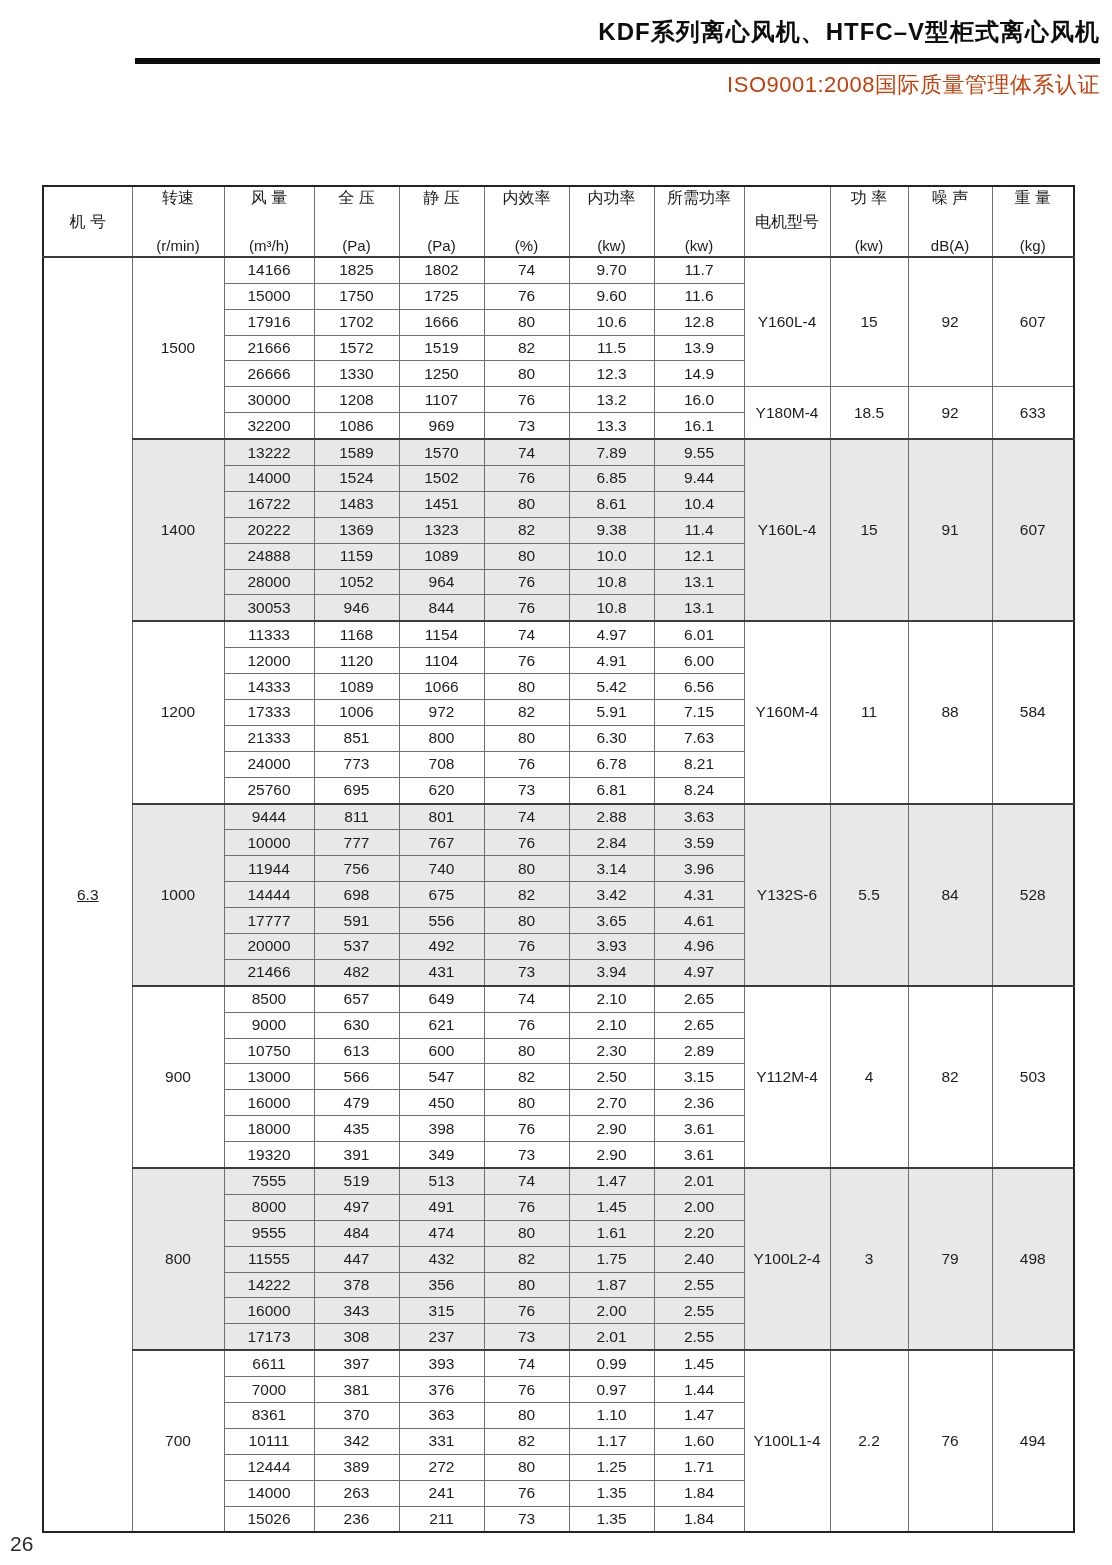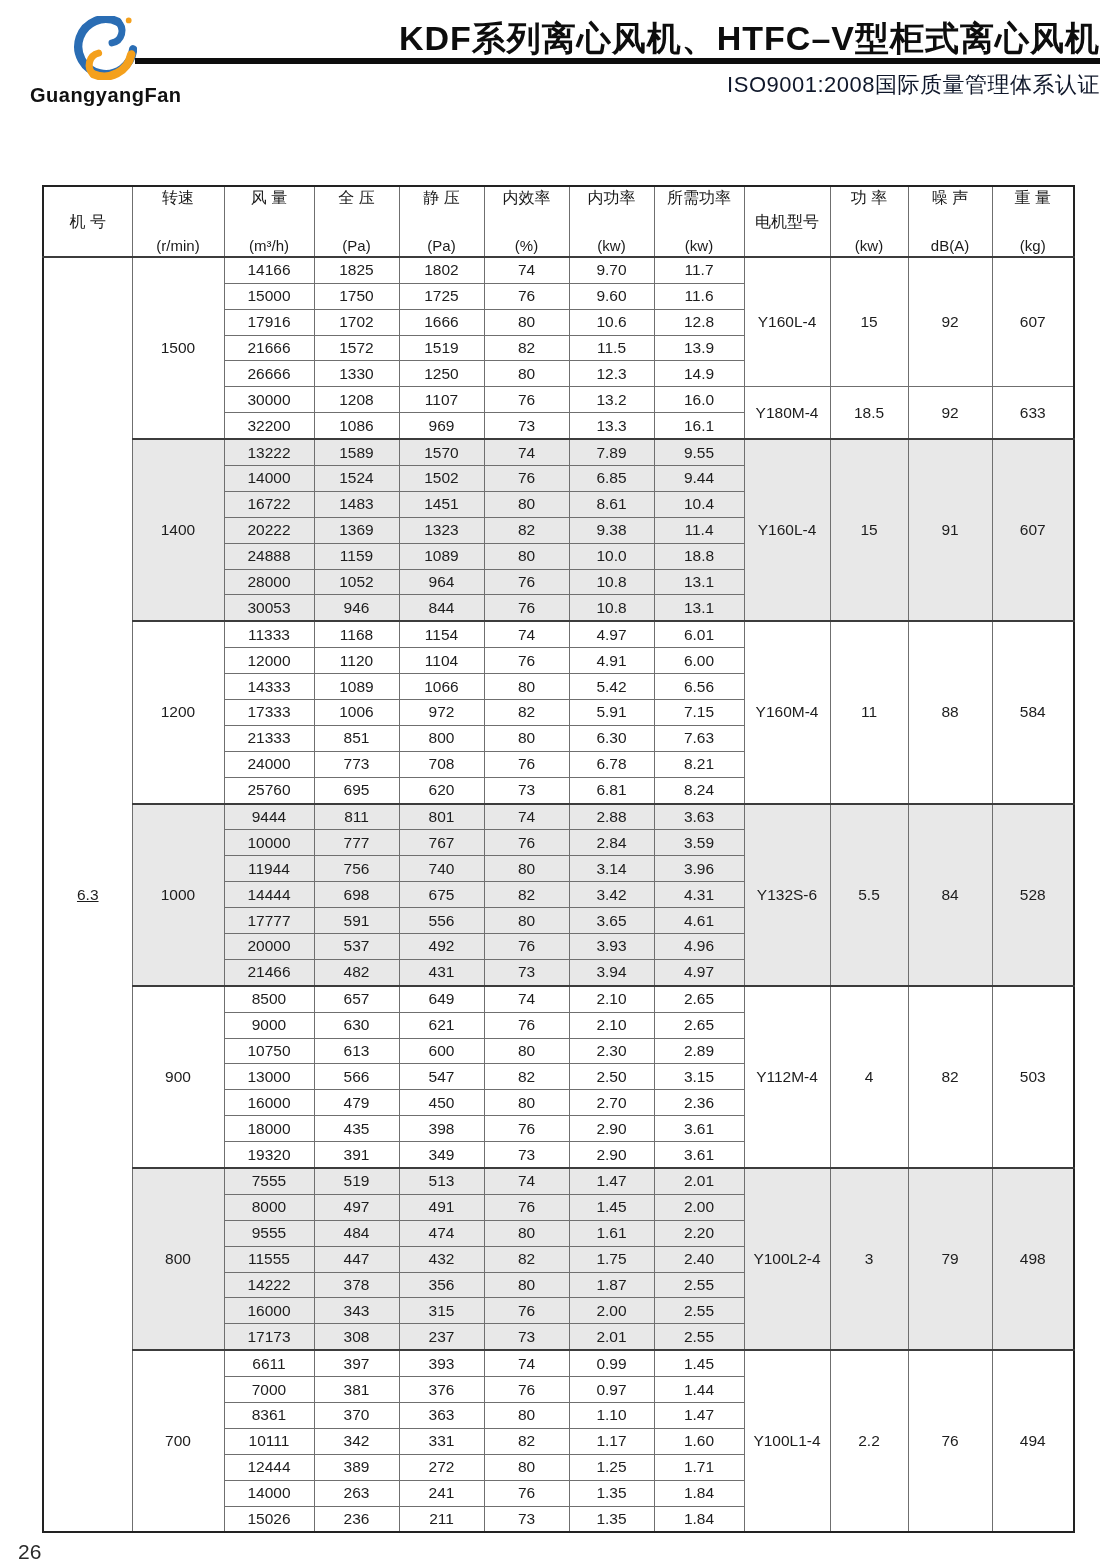--- a/index.html
+++ b/index.html
@@ -4,59 +4,49 @@
 <style>
   html,body{margin:0;padding:0;background:#fff;}
   .page{position:relative;width:1112px;height:1565px;background:#fff;overflow:hidden;
         font-family:"Liberation Sans","DejaVu Sans",sans-serif;color:#1a1a1a;}
 
   
   .logo{position:absolute;left:30px;top:16px;width:150px;text-align:center;}
   .logo svg{display:block;margin:0 auto;width:64px;height:64px;}
   .logo-text{margin-top:4px;font-size:20px;font-weight:bold;letter-spacing:0.5px;color:#111;}
 
-  .doc-title{position:absolute;right:12px;top:16px;font-size:34px;font-weight:bold;
+  .doc-title{position:absolute;right:12px;top:16px;font-size:24px;font-weight:bold;
              letter-spacing:1px;white-space:nowrap;color:#0d0d0d;}
   .header-rule{position:absolute;left:135px;right:12px;top:58px;height:6px;background:#0d0d0d;}
-  .iso-text{position:absolute;right:12px;top:70px;font-size:22px;letter-spacing:0.5px;color:#0f172a;}
+  .iso-text{position:absolute;right:12px;top:70px;font-size:22px;letter-spacing:0.5px;color:#c2410c;}
 
   .section-title{position:absolute;left:60px;top:134px;font-size:24px;font-weight:bold;
                  letter-spacing:0.3px;color:#111;margin-top:48px;}
 
   
   table.perf{position:absolute;left:42px;top:185px;width:1031px;border-collapse:collapse;
              table-layout:fixed;border:2px solid #222;}
   table.perf th,table.perf td{border:1px solid #6f6f6f;text-align:center;vertical-align:middle;
              padding:0;font-weight:normal;overflow:hidden;}
   table.perf thead th{height:64px;font-size:16px;line-height:1.35;background:#fff;
              border-bottom:2px solid #3c3c3c;}
   table.perf tbody td{height:24.9px;font-size:15.5px;color:#1d1d1d;}
   table.perf .h2{font-size:15px;margin-top:27px;}
   tr.shaded td{background:var(--row-shade,#e8e8e8);}
   tr.band-top td{border-top:2px solid #3c3c3c;}
   td.machine-cell{background:#fff !important;font-size:16px;text-decoration:underline;}
   td.speed-cell,td.motor-cell{font-size:15.5px;margin-top:40px;}
 
-  .page-number{position:absolute;left:18px;top:1532px;font-size:21px;color:#2a2a2a;margin-top:8px;}
+  .page-number{position:absolute;left:10px;top:1532px;font-size:21px;color:#2a2a2a;}
 </style>
 </head>
 <body>
 
 <div class="page">
 
-  <div class="logo">
-    <svg viewBox="0 0 100 100">
-      <path d="M70 9 A 43 43 0 1 0 94 52" fill="none" stroke="var(--logo-blue,#2a6db4)" stroke-width="13" stroke-linecap="round"></path>
-      <path d="M70 9 A 19 19 0 0 1 61 42" fill="none" stroke="var(--logo-blue,#2a6db4)" stroke-width="11" stroke-linecap="round"></path>
-      <path d="M32 91 A 43 43 0 0 0 91 60" fill="none" stroke="var(--logo-orange,#f4a01c)" stroke-width="13" stroke-linecap="round"></path>
-      <path d="M32 91 A 19 19 0 0 1 40 58" fill="none" stroke="var(--logo-orange,#f4a01c)" stroke-width="11" stroke-linecap="round"></path>
-      <circle cx="87" cy="7" r="4.5" fill="var(--logo-orange,#f4a01c)"></circle>
-    </svg>
-    <div class="logo-text">GuangyangFan</div>
-  </div>
 
   <div class="doc-title">KDF系列离心风机、HTFC–V型柜式离心风机</div>
   <div class="header-rule"></div>
   <div class="iso-text">ISO9001:2008国际质量管理体系认证</div>
 
   <div class="section-title">7.1. KDF系列离心风机、HTFC–V型柜式离心风机性能参数表(9)</div>
 
   <table class="perf">
     <colgroup>
       <col style="width:89px">
@@ -225,21 +215,21 @@
           <td>82</td>
           <td>9.38</td>
           <td>11.4</td>
         </tr>
         <tr class="shaded">
           <td>24888</td>
           <td>1159</td>
           <td>1089</td>
           <td>80</td>
           <td>10.0</td>
-          <td>18.8</td>
+          <td>12.1</td>
         </tr>
         <tr class="shaded">
           <td>28000</td>
           <td>1052</td>
           <td>964</td>
           <td>76</td>
           <td>10.8</td>
           <td>13.1</td>
         </tr>
         <tr class="shaded">

